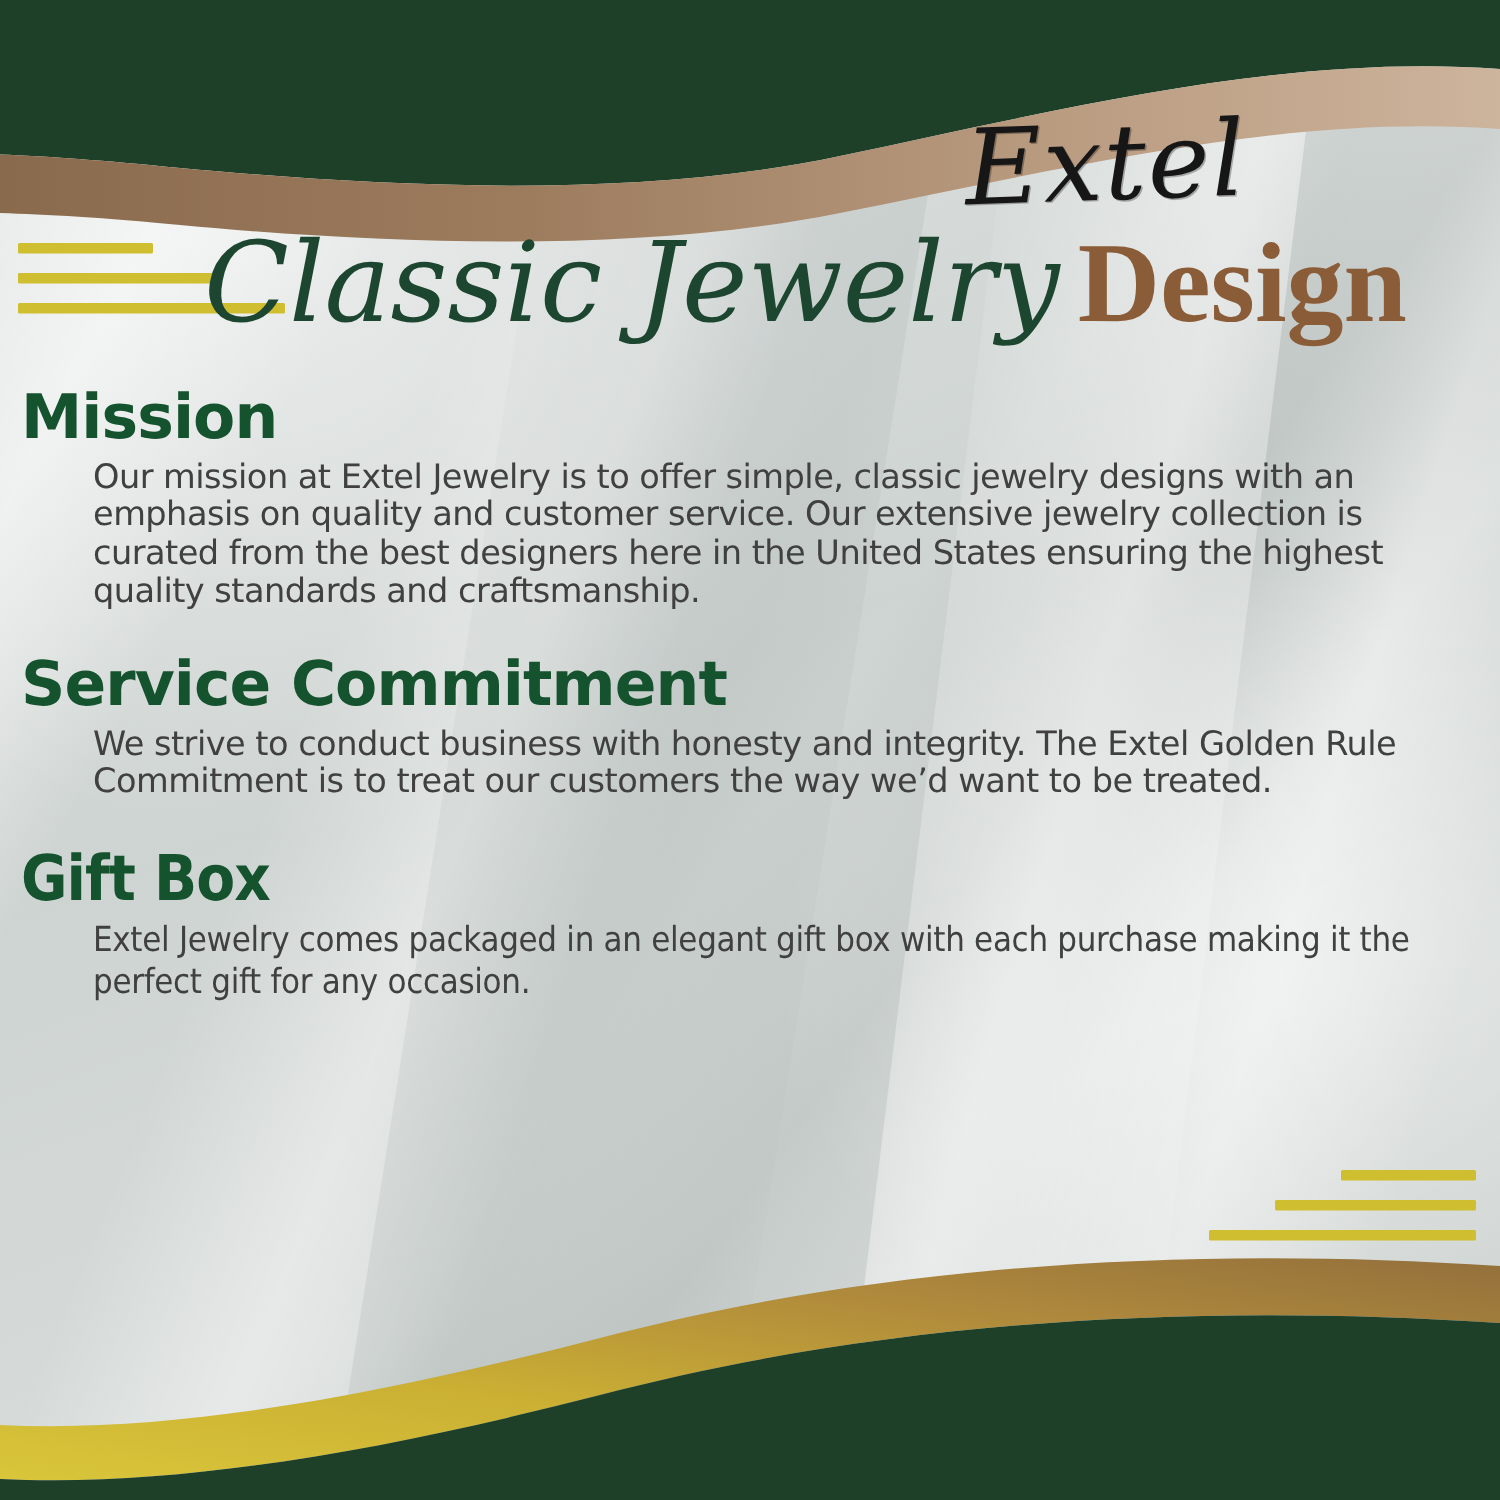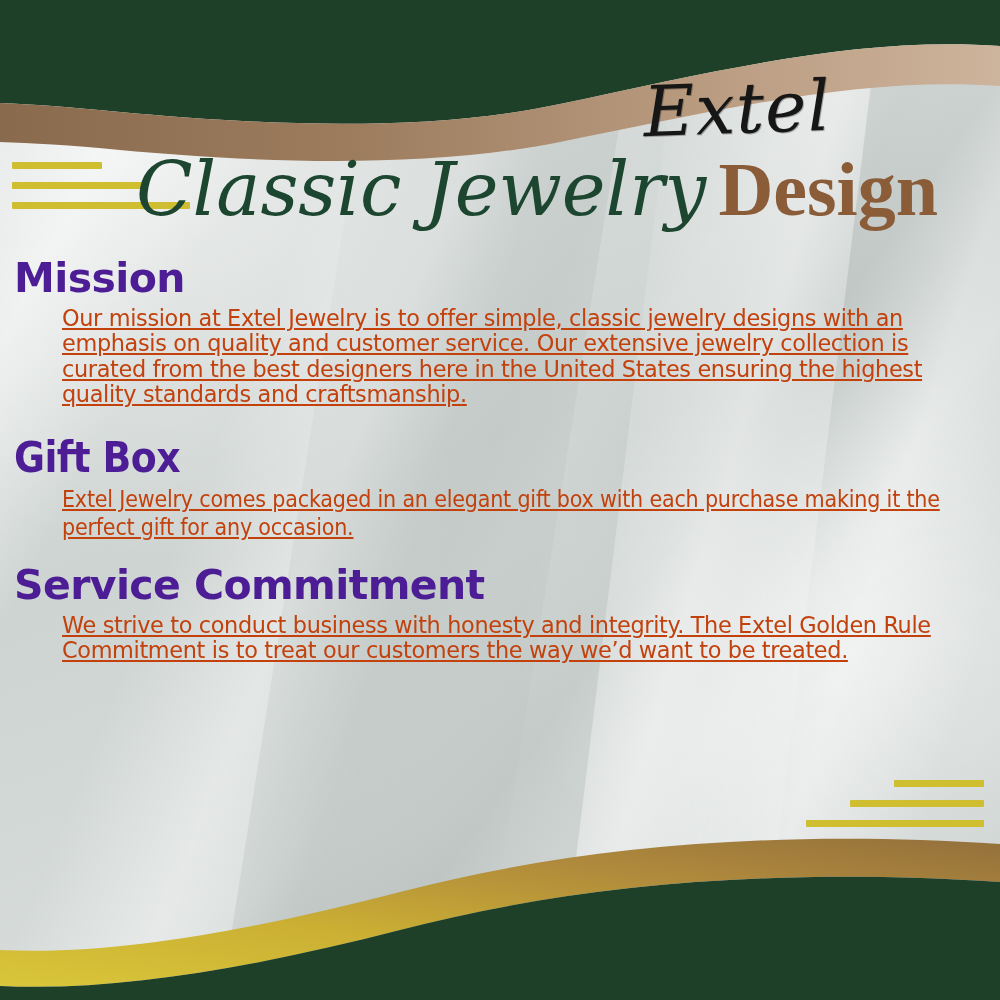--- a/index.html
+++ b/index.html
@@ -144,32 +144,31 @@
     top: 256px;
     width: 1000px;
   }
   .section { margin-bottom: 22px; }
   .section-heading {
     margin: 0 0 4px 14px;
     font-family: "DejaVu Sans", sans-serif;
     font-weight: 700;
     font-size: 41px;
     line-height: 1.12;
-    color: #4c1d95;
+    color: #14532d;
     letter-spacing: -0.6px;
   }
   .section-body {
     margin: 0 30px 0 62px;
     font-family: "DejaVu Sans", sans-serif;
     font-weight: 500;
     font-size: 22.4px;
     line-height: 1.135;
-    color: #c2410c;
+    color: #404040;
     letter-spacing: -0.35px;
-    text-decoration: underline;
   }
   .section.mission { margin-bottom: 26px; }
   .section.materials { margin-bottom: 26px; }
   .section.service { margin-bottom: 28px; }
   .section.giftbox .section-heading {
     font-family: "Liberation Sans Narrow", "DejaVu Sans Condensed", "Liberation Sans", sans-serif;
     font-stretch: condensed;
     font-size: 42px;
   }
   .section.giftbox .section-body {
@@ -250,28 +249,28 @@
   </div>
 
   <div class="content">
 
     <div class="section mission">
       <h2 class="section-heading">Mission</h2>
       <p class="section-body">Our mission at Extel Jewelry is to offer simple, classic jewelry designs with an emphasis on quality and customer service. Our extensive jewelry collection is curated from the best designers here in the United States ensuring the highest quality standards and craftsmanship.</p>
     </div>
 
 
+    <div class="section service">
+      <h2 class="section-heading">Service Commitment</h2>
+      <p class="section-body">We strive to conduct business with honesty and integrity. The Extel Golden Rule Commitment is to treat our customers the way we’d want to be treated.</p>
+    </div>
+
     <div class="section giftbox">
       <h2 class="section-heading">Gift Box</h2>
       <p class="section-body">Extel Jewelry comes packaged in an elegant gift box with each purchase making it the perfect gift for any occasion.</p>
-    </div>
-
-    <div class="section service">
-      <h2 class="section-heading">Service Commitment</h2>
-      <p class="section-body">We strive to conduct business with honesty and integrity. The Extel Golden Rule Commitment is to treat our customers the way we’d want to be treated.</p>
     </div>
 
   </div>
 
   <div class="deco-lines-right">
     <div class="dline r1"></div>
     <div class="dline r2"></div>
     <div class="dline r3"></div>
   </div>
 

